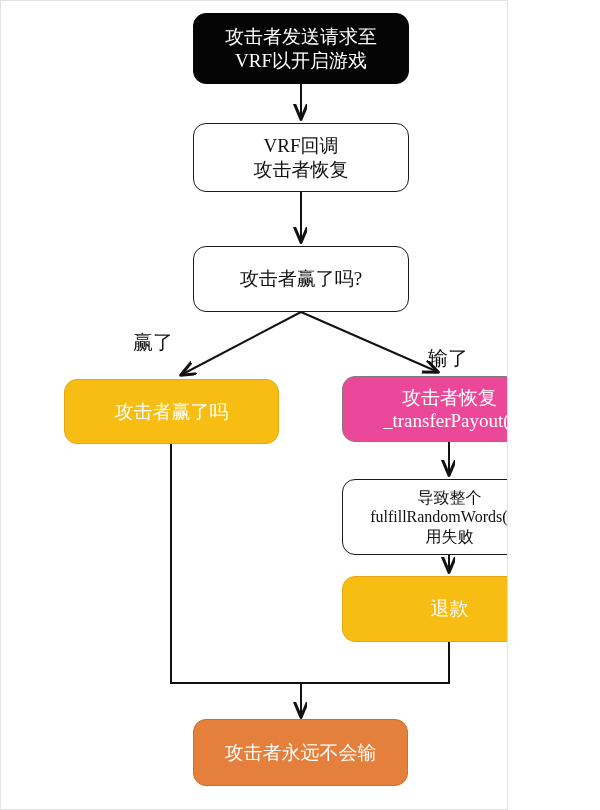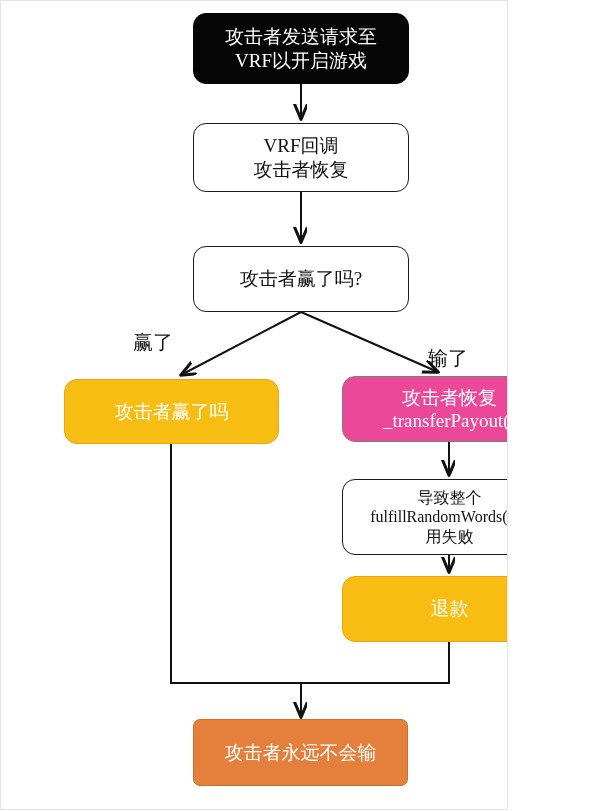--- a/index.html
+++ b/index.html
@@ -123,15 +123,15 @@
 
   <div class="node node-gray" style="left:341px; top:375px; width:215px; height:66px;">攻击者恢复
 _transferPayout()</div>
 
   <div class="node node-amber" style="left:341px; top:575px; width:215px; height:66px;">退款</div>
 
   <div class="node node-plain-sm" style="left:341px; top:478px; width:215px; height:76px;">导致整个
 fulfillRandomWords()调
 用失败</div>
 
-  <div class="node node-orange" style="left:192px; top:718px; width:215px; height:67px;border-radius:7px;">攻击者永远不会输</div>
+  <div class="node node-orange" style="left:192px; top:718px; width:215px; height:67px;">攻击者永远不会输</div>
 
 </div>
 
 </body></html>

